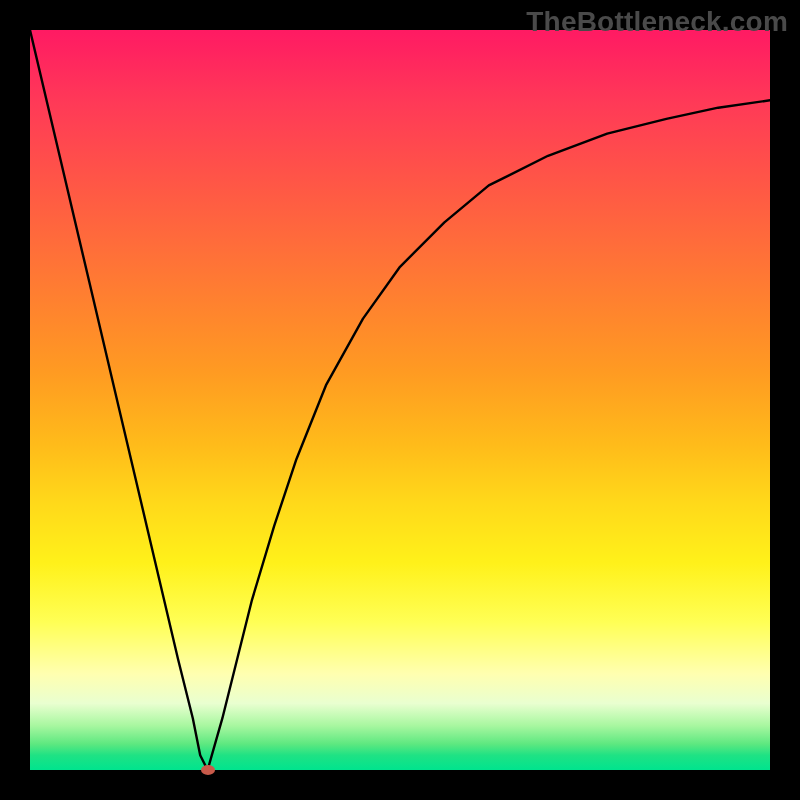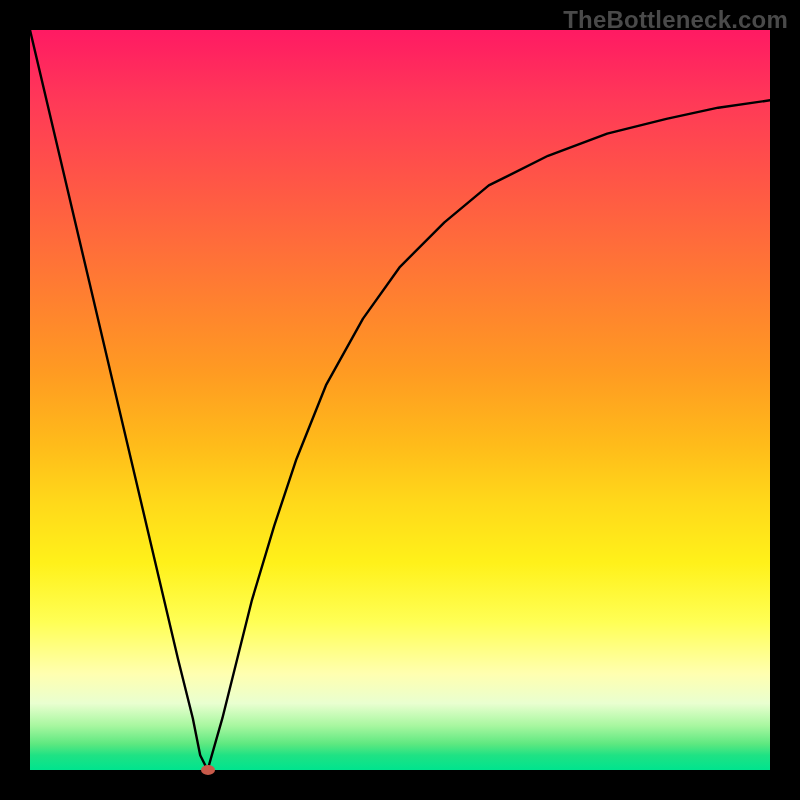--- a/index.html
+++ b/index.html
@@ -43,21 +43,21 @@
       #5de880 96.5%,
       #1fe284 98%,
       #00e48e 100%
     );
   }
   .watermark {
     position: absolute;
     top: 6px;
     right: 12px;
     color: #4a4a4a;
-    font-size: 24px;
+    font-size: 28px;
     font-weight: 600;
     letter-spacing: 0.2px;
     z-index: 10;
     user-select: none;
   }
   svg.curve {
     position: absolute;
     left: 0;
     top: 0;
     width: 740px;

